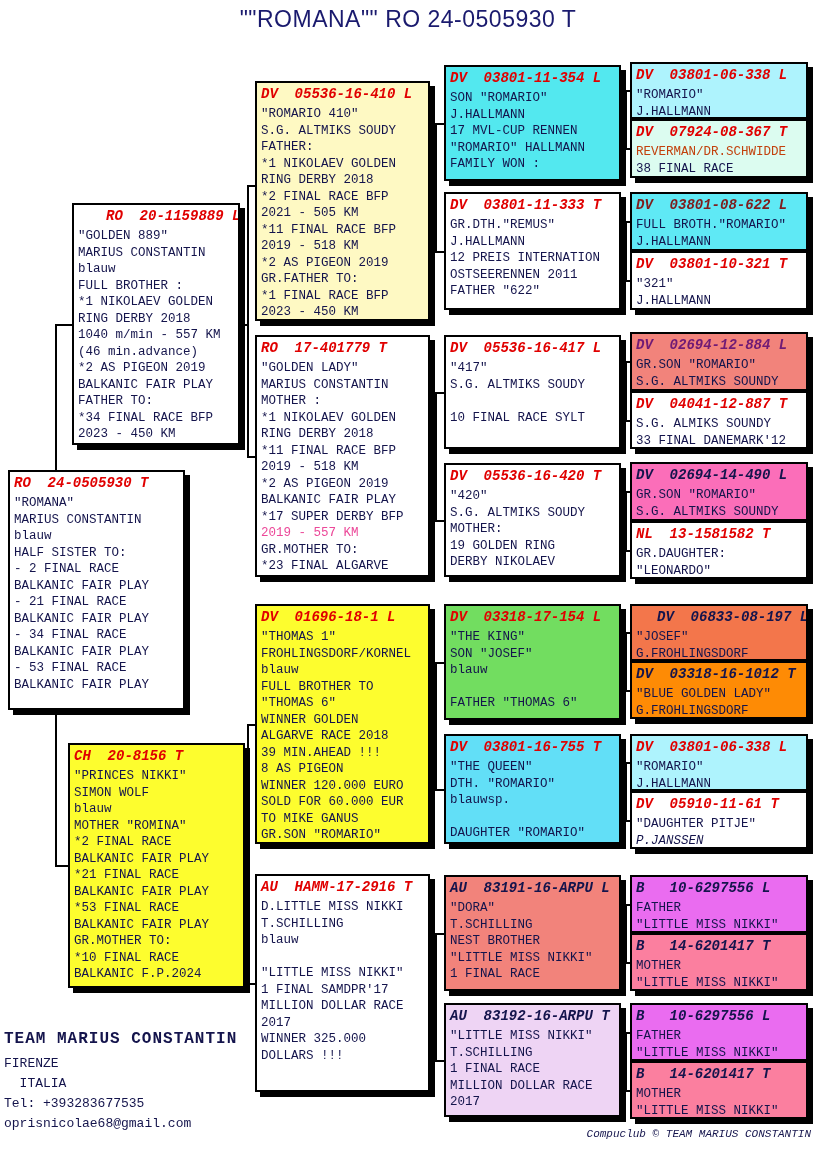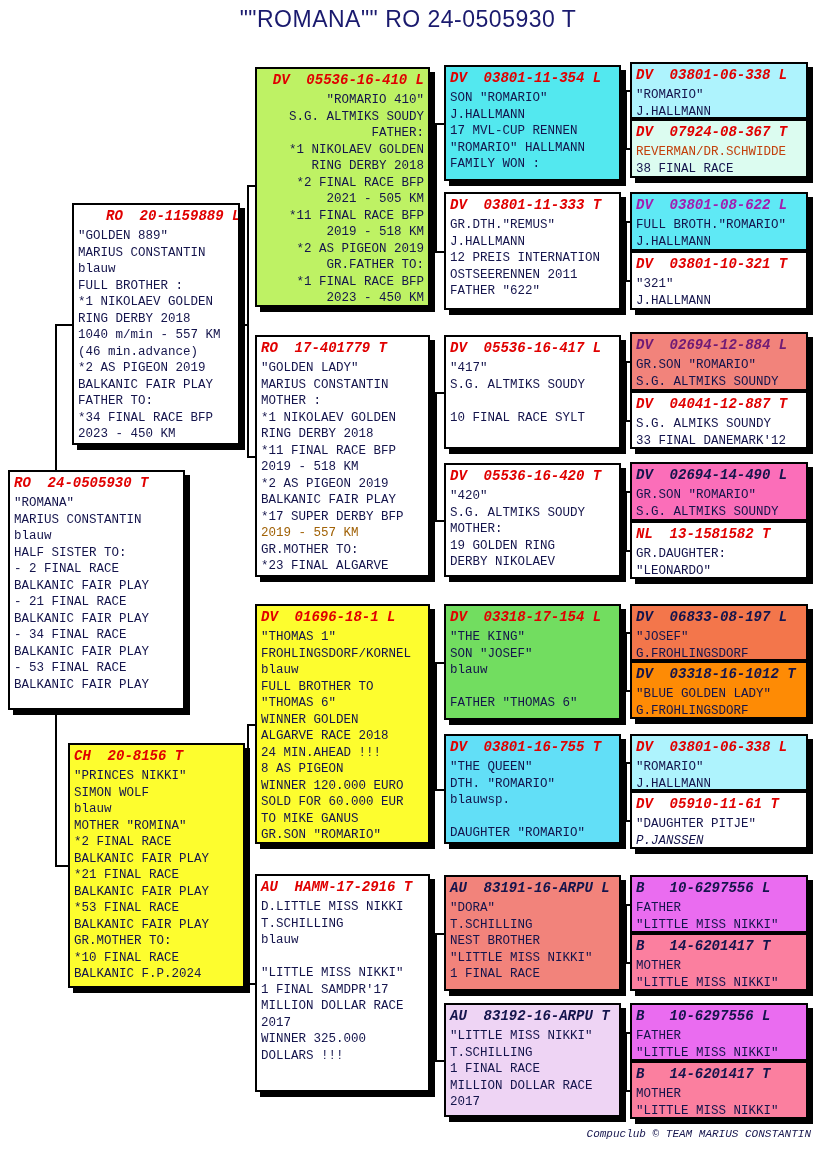--- a/index.html
+++ b/index.html
@@ -128,21 +128,21 @@
         <div class="ln" style="color: rgb(20, 20, 76);">*2 FINAL RACE</div>
         <div class="ln" style="color: rgb(20, 20, 76);">BALKANIC FAIR PLAY</div>
         <div class="ln" style="color: rgb(20, 20, 76);">*21 FINAL RACE</div>
         <div class="ln" style="color: rgb(20, 20, 76);">BALKANIC FAIR PLAY</div>
         <div class="ln" style="color: rgb(20, 20, 76);">*53 FINAL RACE</div>
         <div class="ln" style="color: rgb(20, 20, 76);">BALKANIC FAIR PLAY</div>
         <div class="ln" style="color: rgb(20, 20, 76);">GR.MOTHER TO:</div>
         <div class="ln" style="color: rgb(20, 20, 76);">*10 FINAL RACE</div>
         <div class="ln" style="color: rgb(20, 20, 76);">BALKANIC F.P.2024</div>
       </div>
-      <div class="box" style="left: 255px; top: 67px; width: 175px; height: 240px; background: #bef264; text-align: right;">
+      <div class="box" style="left: 255px; top: 81px; width: 175px; height: 240px; background: #fef9c3;">
         <div class="hdr" style="color: rgb(224, 0, 0);">DV  05536-16-410 L</div>
         <div class="ln" style="color: rgb(20, 20, 76);">"ROMARIO 410"</div>
         <div class="ln" style="color: rgb(20, 20, 76);">S.G. ALTMIKS SOUDY</div>
         <div class="ln" style="color: rgb(20, 20, 76);">FATHER:</div>
         <div class="ln" style="color: rgb(20, 20, 76);">*1 NIKOLAEV GOLDEN</div>
         <div class="ln" style="color: rgb(20, 20, 76);">RING DERBY 2018</div>
         <div class="ln" style="color: rgb(20, 20, 76);">*2 FINAL RACE BFP</div>
         <div class="ln" style="color: rgb(20, 20, 76);">2021 - 505 KM</div>
         <div class="ln" style="color: rgb(20, 20, 76);">*11 FINAL RACE BFP</div>
         <div class="ln" style="color: rgb(20, 20, 76);">2019 - 518 KM</div>
@@ -156,34 +156,34 @@
         <div class="ln" style="color: rgb(20, 20, 76);">"GOLDEN LADY"</div>
         <div class="ln" style="color: rgb(20, 20, 76);">MARIUS CONSTANTIN</div>
         <div class="ln" style="color: rgb(20, 20, 76);">MOTHER :</div>
         <div class="ln" style="color: rgb(20, 20, 76);">*1 NIKOLAEV GOLDEN</div>
         <div class="ln" style="color: rgb(20, 20, 76);">RING DERBY 2018</div>
         <div class="ln" style="color: rgb(20, 20, 76);">*11 FINAL RACE BFP</div>
         <div class="ln" style="color: rgb(20, 20, 76);">2019 - 518 KM</div>
         <div class="ln" style="color: rgb(20, 20, 76);">*2 AS PIGEON 2019</div>
         <div class="ln" style="color: rgb(20, 20, 76);">BALKANIC FAIR PLAY</div>
         <div class="ln" style="color: rgb(20, 20, 76);">*17 SUPER DERBY BFP</div>
-        <div class="ln" style="color: #a16207;">2019 - 557 KM</div>
+        <div class="ln" style="color: #ec4899;">2019 - 557 KM</div>
         <div class="ln" style="color: rgb(20, 20, 76);">GR.MOTHER TO:</div>
         <div class="ln" style="color: rgb(20, 20, 76);">*23 FINAL ALGARVE</div>
       </div>
       <div class="box" style="left: 255px; top: 604px; width: 175px; height: 240px; background: rgb(253, 253, 46);">
         <div class="hdr" style="color: rgb(224, 0, 0);">DV  01696-18-1 L</div>
         <div class="ln" style="color: rgb(20, 20, 76);">"THOMAS 1"</div>
         <div class="ln" style="color: rgb(20, 20, 76);">FROHLINGSDORF/KORNEL</div>
         <div class="ln" style="color: rgb(20, 20, 76);">blauw</div>
         <div class="ln" style="color: rgb(20, 20, 76);">FULL BROTHER TO</div>
         <div class="ln" style="color: rgb(20, 20, 76);">"THOMAS 6"</div>
         <div class="ln" style="color: rgb(20, 20, 76);">WINNER GOLDEN</div>
         <div class="ln" style="color: rgb(20, 20, 76);">ALGARVE RACE 2018</div>
-        <div class="ln" style="color: rgb(20, 20, 76);">24 MIN.AHEAD !!!</div>
+        <div class="ln" style="color: rgb(20, 20, 76);">39 MIN.AHEAD !!!</div>
         <div class="ln" style="color: rgb(20, 20, 76);">8 AS PIGEON</div>
         <div class="ln" style="color: rgb(20, 20, 76);">WINNER 120.000 EURO</div>
         <div class="ln" style="color: rgb(20, 20, 76);">SOLD FOR 60.000 EUR</div>
         <div class="ln" style="color: rgb(20, 20, 76);">TO MIKE GANUS</div>
         <div class="ln" style="color: rgb(20, 20, 76);">GR.SON "ROMARIO"</div>
       </div>
       <div class="box" style="left: 255px; top: 874px; width: 175px; height: 218px; background: rgb(255, 255, 255);">
         <div class="hdr" style="color: rgb(224, 0, 0);">AU  HAMM-17-2916 T</div>
         <div class="ln" style="color: rgb(20, 20, 76);">D.LITTLE MISS NIKKI</div>
         <div class="ln" style="color: rgb(20, 20, 76);">T.SCHILLING</div>
@@ -263,21 +263,21 @@
         <div class="hdr" style="color: rgb(224, 0, 0);">DV  03801-06-338 L</div>
         <div class="ln" style="color: rgb(20, 20, 76);">"ROMARIO"</div>
         <div class="ln" style="color: rgb(20, 20, 76);">J.HALLMANN</div>
       </div>
       <div class="box" style="left: 630px; top: 119px; width: 178px; height: 59px; background: rgb(220, 252, 240);">
         <div class="hdr" style="color: rgb(224, 0, 0);">DV  07924-08-367 T</div>
         <div class="ln" style="color: #c2410c;">REVERMAN/DR.SCHWIDDE</div>
         <div class="ln" style="color: rgb(20, 20, 76);">38 FINAL RACE</div>
       </div>
       <div class="box" style="left: 630px; top: 192px; width: 178px; height: 59px; background: rgb(95, 233, 245);">
-        <div class="hdr" style="color: #a21caf;">DV  03801-08-622 L</div>
+        <div class="hdr" style="color: #7f1d1d;">DV  03801-08-622 L</div>
         <div class="ln" style="color: rgb(20, 20, 76);">FULL BROTH."ROMARIO"</div>
         <div class="ln" style="color: rgb(20, 20, 76);">J.HALLMANN</div>
       </div>
       <div class="box" style="left: 630px; top: 251px; width: 178px; height: 59px; background: rgb(255, 255, 255);">
         <div class="hdr" style="color: rgb(224, 0, 0);">DV  03801-10-321 T</div>
         <div class="ln" style="color: rgb(20, 20, 76);">"321"</div>
         <div class="ln" style="color: rgb(20, 20, 76);">J.HALLMANN</div>
       </div>
       <div class="box" style="left: 630px; top: 332px; width: 178px; height: 59px; background: rgb(242, 131, 123);">
         <div class="hdr" style="color: #701a75;">DV  02694-12-884 L</div>
@@ -293,21 +293,21 @@
         <div class="hdr" style="color: rgb(20, 20, 76);">DV  02694-14-490 L</div>
         <div class="ln" style="color: rgb(20, 20, 76);">GR.SON "ROMARIO"</div>
         <div class="ln" style="color: rgb(20, 20, 76);">S.G. ALTMIKS SOUNDY</div>
       </div>
       <div class="box" style="left: 630px; top: 521px; width: 178px; height: 58px; background: rgb(255, 255, 255);">
         <div class="hdr" style="color: rgb(224, 0, 0);">NL  13-1581582 T</div>
         <div class="ln" style="color: rgb(20, 20, 76);">GR.DAUGHTER:</div>
         <div class="ln" style="color: rgb(20, 20, 76);">"LEONARDO"</div>
       </div>
       <div class="box" style="left: 630px; top: 604px; width: 178px; height: 57px; background: rgb(243, 118, 75);">
-        <div class="hdr" style="color: rgb(20, 20, 76);">DV  06833-08-197 L</div>
+        <div class="hdr" style="color: rgb(20, 20, 76); margin-left: 21px;">DV  06833-08-197 L</div>
         <div class="ln" style="color: rgb(20, 20, 76);">"JOSEF"</div>
         <div class="ln" style="color: rgb(20, 20, 76);">G.FROHLINGSDORF</div>
       </div>
       <div class="box" style="left: 630px; top: 661px; width: 178px; height: 58px; background: rgb(254, 139, 5);">
         <div class="hdr" style="color: rgb(20, 20, 76);">DV  03318-16-1012 T</div>
         <div class="ln" style="color: rgb(20, 20, 76);">"BLUE GOLDEN LADY"</div>
         <div class="ln" style="color: rgb(20, 20, 76);">G.FROHLINGSDORF</div>
       </div>
       <div class="box" style="left: 630px; top: 734px; width: 178px; height: 57px; background: rgb(174, 243, 253);">
         <div class="hdr" style="color: rgb(224, 0, 0);">DV  03801-06-338 L</div>
@@ -332,15 +332,22 @@
       <div class="box" style="left: 630px; top: 1003px; width: 178px; height: 58px; background: rgb(234, 108, 240);">
         <div class="hdr" style="color: rgb(20, 20, 76);">B   10-6297556 L</div>
         <div class="ln" style="color: rgb(20, 20, 76);">FATHER</div>
         <div class="ln" style="color: rgb(20, 20, 76);">"LITTLE MISS NIKKI"</div>
       </div>
       <div class="box" style="left: 630px; top: 1061px; width: 178px; height: 58px; background: rgb(251, 127, 159);">
         <div class="hdr" style="color: rgb(20, 20, 76);">B   14-6201417 T</div>
         <div class="ln" style="color: rgb(20, 20, 76);">MOTHER</div>
         <div class="ln" style="color: rgb(20, 20, 76);">"LITTLE MISS NIKKI"</div>
       </div>
+    </div>
+  <div class="team" style="color: rgb(20, 20, 76);">TEAM MARIUS CONSTANTIN</div>
+  <div class="contact" id="contact-block">
+      <div class="ln" style="color: rgb(20, 20, 76);">FIRENZE</div>
+      <div class="ln" style="color: rgb(20, 20, 76);">  ITALIA</div>
+      <div class="ln" style="color: rgb(20, 20, 76);">Tel: +393283677535</div>
+      <div class="ln" style="color: rgb(20, 20, 76);">oprisnicolae68@gmail.com</div>
     </div>
   <div class="credit" style="color: rgb(20, 20, 76);">Compuclub © TEAM MARIUS CONSTANTIN</div>
 </div>
 
 </body></html>

